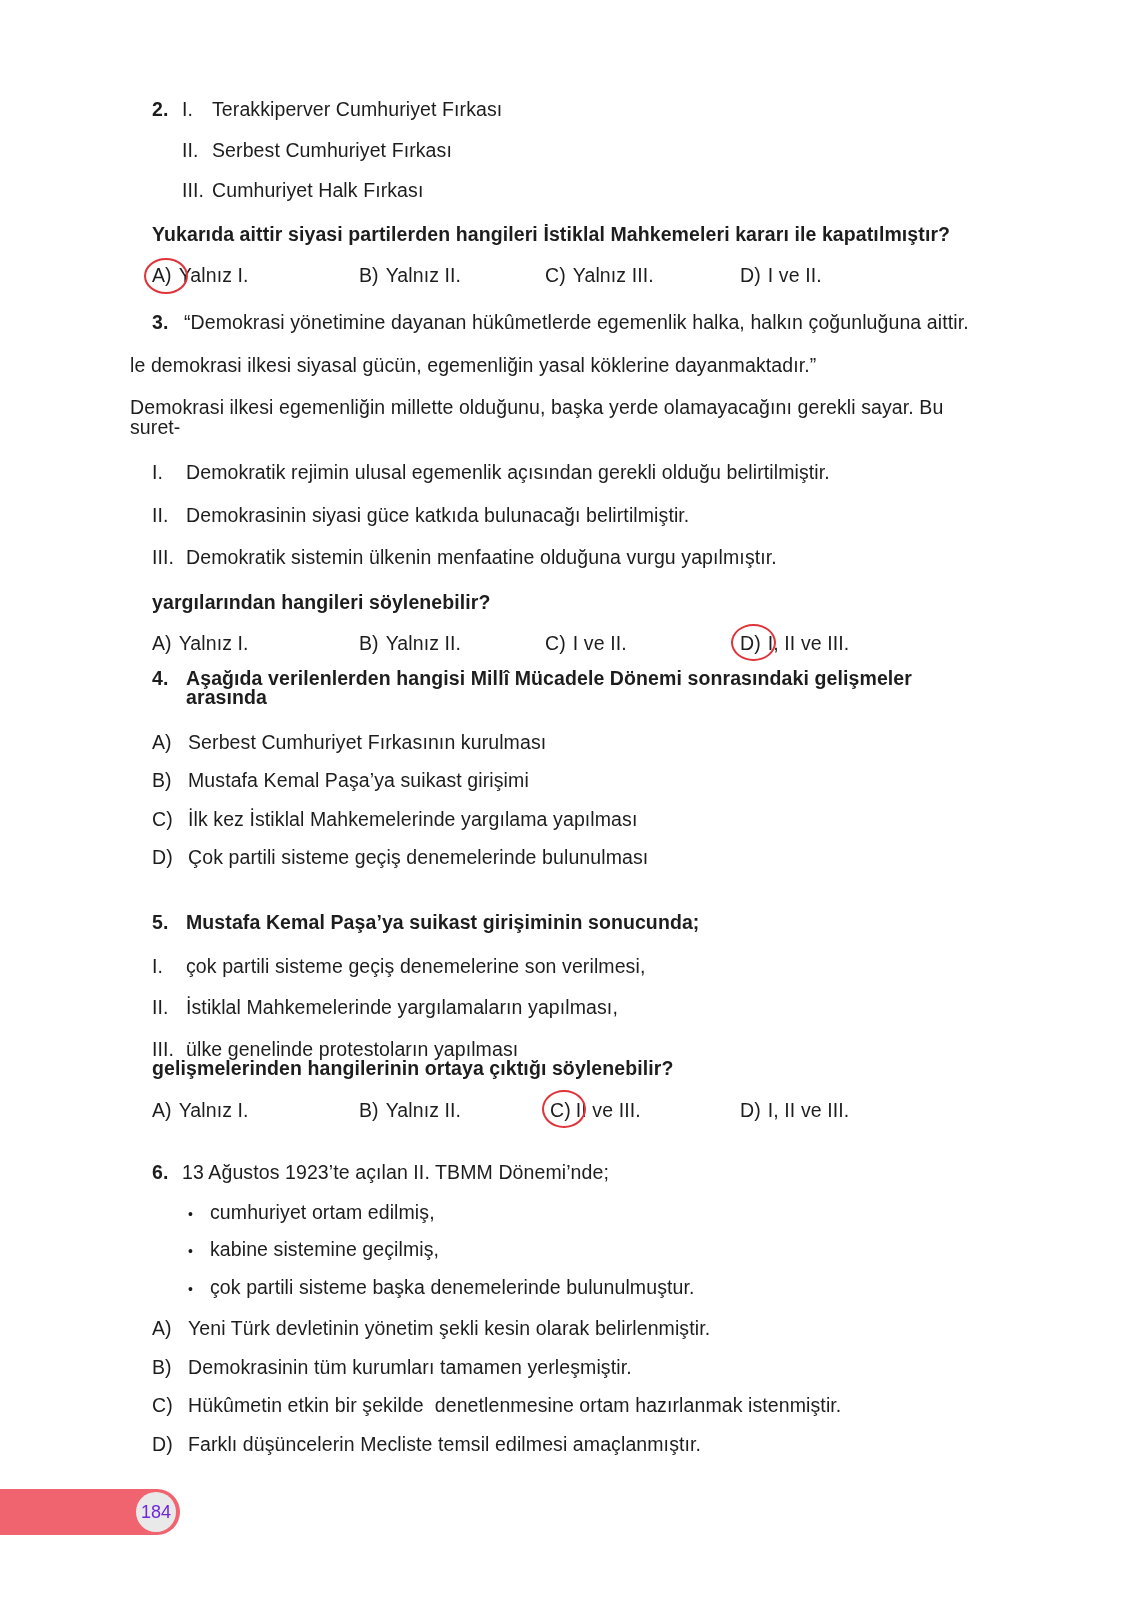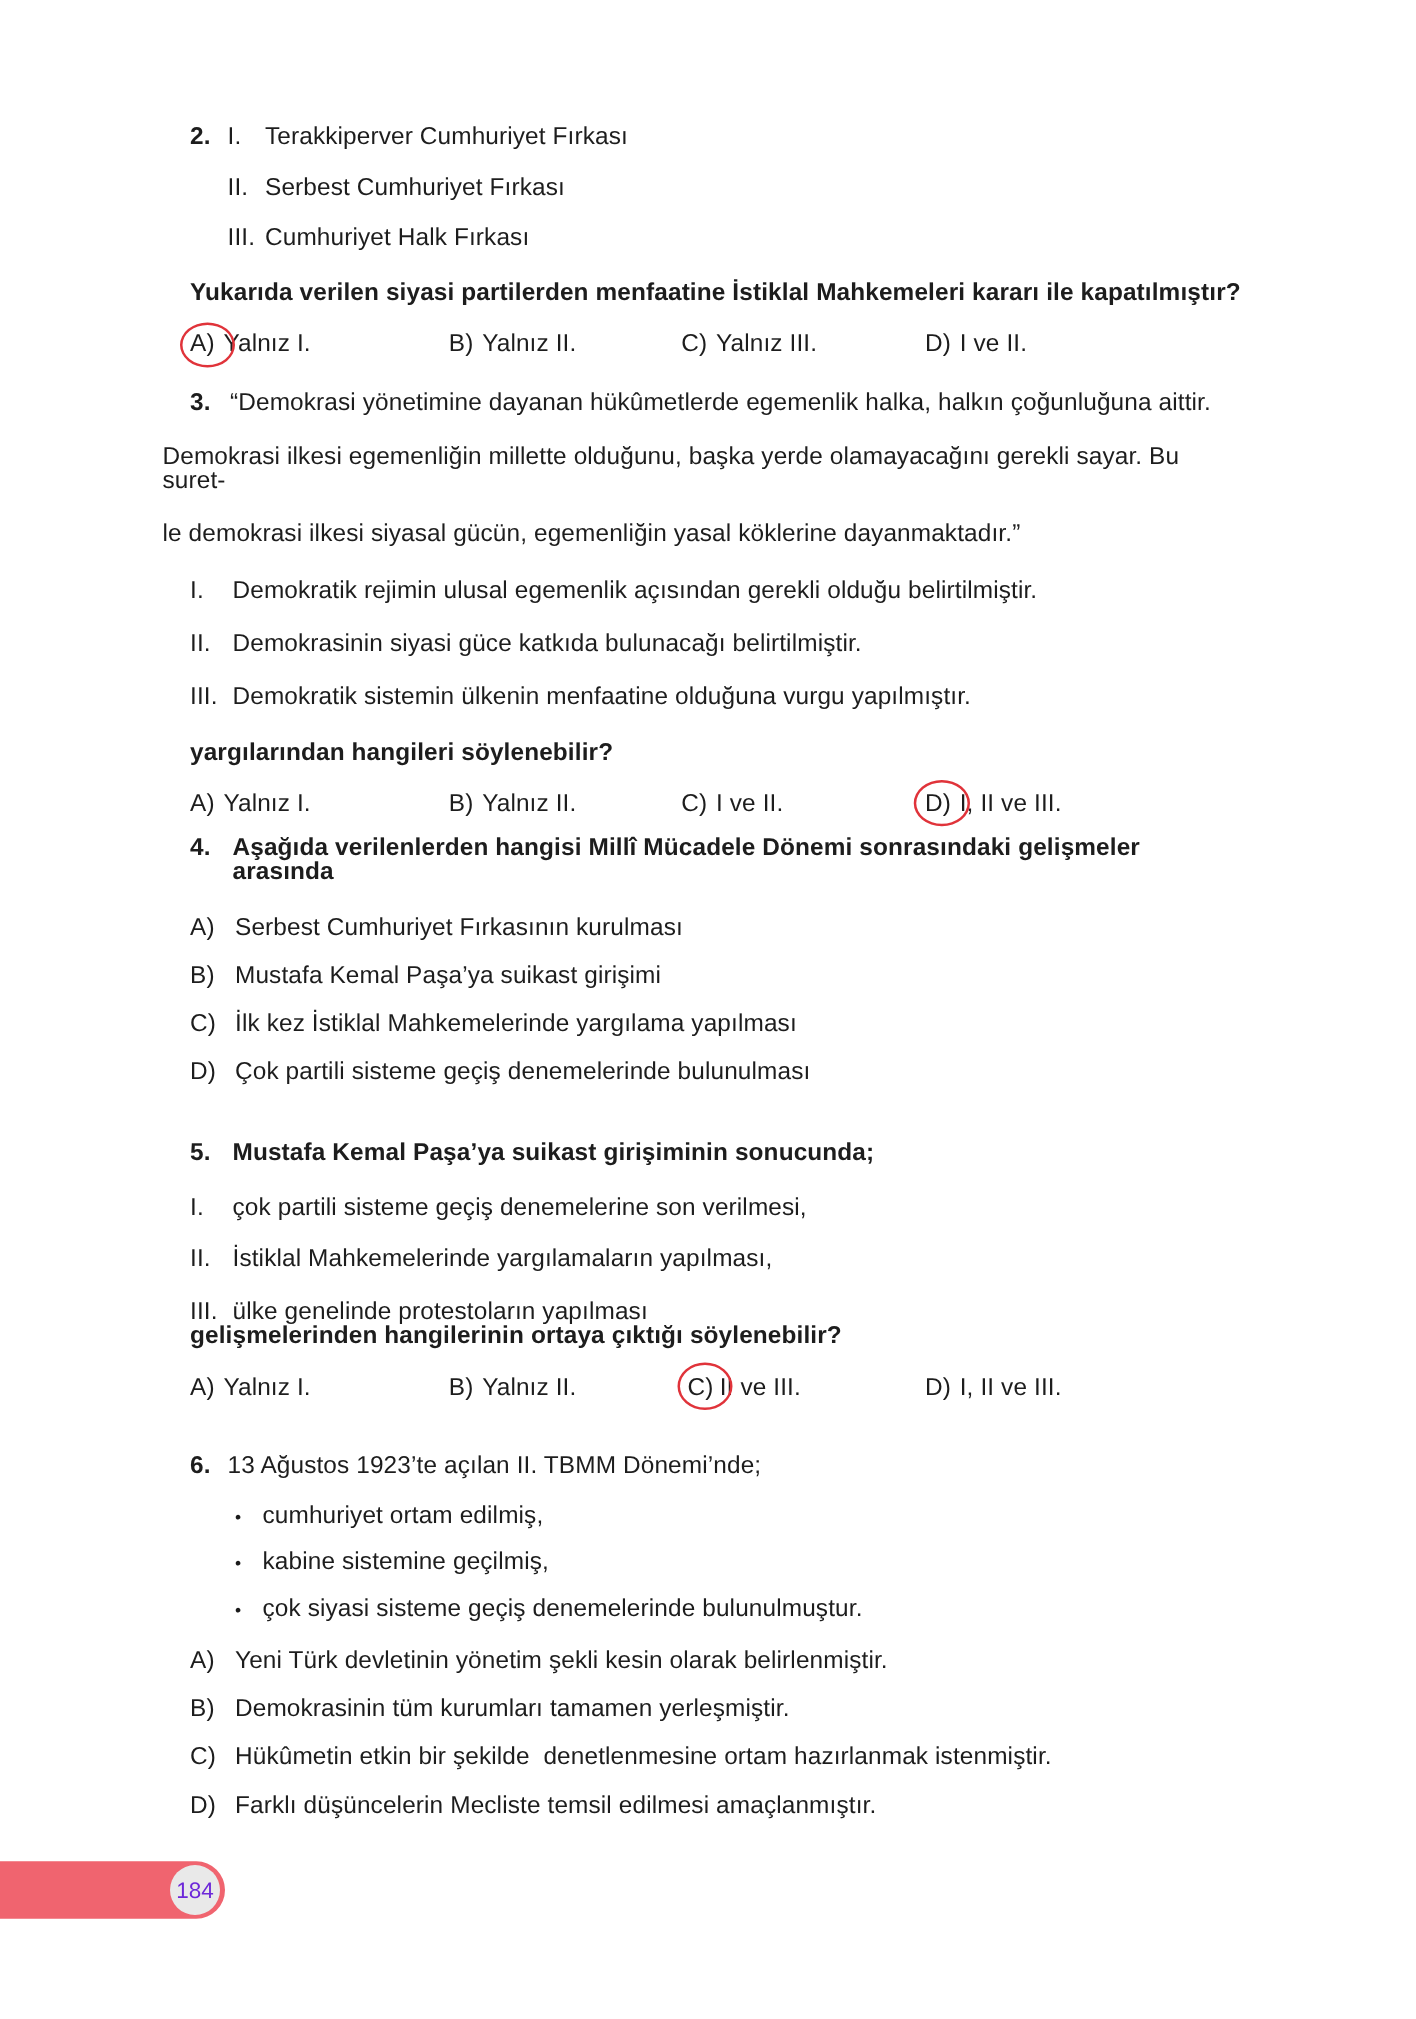--- a/index.html
+++ b/index.html
@@ -142,21 +142,21 @@
         </span>
       </div>
       <div class="ritem" style="margin-top:21px; padding-left:30px;">
         <span class="line rn" style="flex:0 0 30px;width:30px;">II.</span>
         <span class="line rt">Serbest Cumhuriyet Fırkası</span>
       </div>
       <div class="ritem" style="margin-top:21px; padding-left:30px;">
         <span class="line rn" style="flex:0 0 30px;width:30px;">III.</span>
         <span class="line rt">Cumhuriyet Halk Fırkası</span>
       </div>
-      <div class="line bold" style="margin-top:24px;">Yukarıda verilen siyasi partilerden menfaatine İstiklal Mahkemeleri kararı ile kapatılmıştır?</div>
+      <div class="line bold" style="margin-top:24px;">Yukarıda aittir siyasi partilerden hangileri İstiklal Mahkemeleri kararı ile kapatılmıştır?</div>
 
       <div class="orow" style="margin-top:22px;">
         <span class="opt" style="left:0;">
           <span class="line ol">A)</span><span class="line ot">Yalnız I.</span>
           <span class="circle-mark" style="left:-8px; top:-8px; width:40px; height:32px;"></span>
         </span>
         <span class="opt" style="left:207px;">
           <span class="line ol">B)</span><span class="line ot">Yalnız II.</span>
         </span>
         <span class="opt" style="left:393px;">
@@ -166,22 +166,22 @@
           <span class="line ol">D)</span><span class="line ot">I ve II.</span>
         </span>
       </div>
     </div>
 
     <div class="qblock" style="position:absolute; left:-22px; top:313px; width:867px;">
       <div class="stem-row" style="padding-left:22px;">
         <span class="line qnum" style="width:32px;flex:0 0 32px;">3.</span>
         <span class="line stem-txt" style="text-align:justify;">“Demokrasi yönetimine dayanan hükûmetlerde egemenlik halka, halkın çoğunluğuna aittir.</span>
       </div>
+      <div class="line" style="margin-top:23px;">le demokrasi ilkesi siyasal gücün, egemenliğin yasal köklerine dayanmaktadır.”</div>
       <div class="line" style="margin-top:23px;">Demokrasi ilkesi egemenliğin millette olduğunu, başka yerde olamayacağını gerekli sayar. Bu suret-</div>
-      <div class="line" style="margin-top:23px;">le demokrasi ilkesi siyasal gücün, egemenliğin yasal köklerine dayanmaktadır.”</div>
 
       <div class="ritem" style="margin-top:26px; padding-left:22px;">
         <span class="line rn">I.</span>
         <span class="line rt">Demokratik rejimin ulusal egemenlik açısından gerekli olduğu belirtilmiştir.</span>
       </div>
       <div class="ritem" style="margin-top:23px; padding-left:22px;">
         <span class="line rn">II.</span>
         <span class="line rt">Demokrasinin siyasi güce katkıda bulunacağı belirtilmiştir.</span>
       </div>
       <div class="ritem" style="margin-top:23px; padding-left:22px;">
@@ -282,21 +282,21 @@
         <div class="bitem">
           <span class="bdot">•</span>
           <span class="line btxt">cumhuriyet ortam edilmiş,</span>
         </div>
         <div class="bitem" style="margin-top:18px;">
           <span class="bdot">•</span>
           <span class="line btxt">kabine sistemine geçilmiş,</span>
         </div>
         <div class="bitem" style="margin-top:18px;">
           <span class="bdot">•</span>
-          <span class="line btxt">çok siyasi sisteme geçiş denemelerinde bulunulmuştur.</span>
+          <span class="line btxt">çok partili sisteme başka denemelerinde bulunulmuştur.</span>
         </div>
       </div>
 
       <div class="olist" style="margin-top:22px;">
         <div class="oitem">
           <span class="line ol">A)</span>
           <span class="line ot">Yeni Türk devletinin yönetim şekli kesin olarak belirlenmiştir.</span>
         </div>
         <div class="oitem" style="margin-top:19px;">
           <span class="line ol">B)</span>

